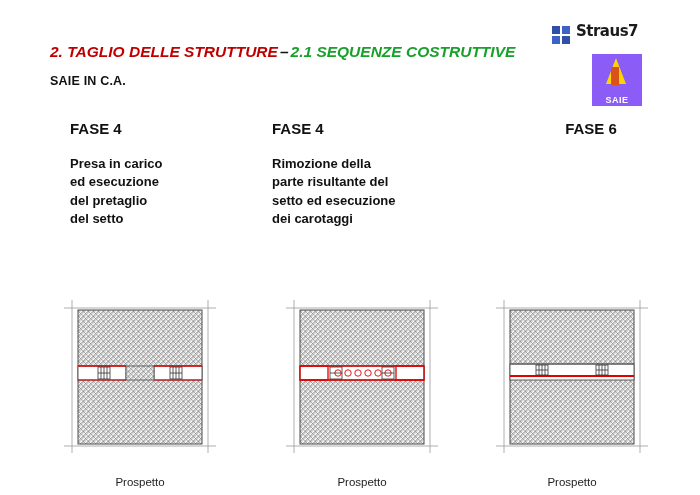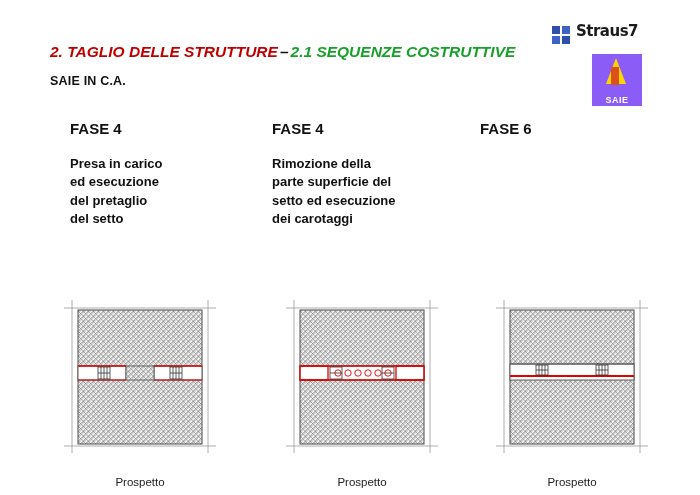--- a/index.html
+++ b/index.html
@@ -120,21 +120,21 @@
   }
 
   
   .col {
     position: absolute;
     top: 120px;
     width: 190px;
   }
   .col-1 { left: 70px; }
   .col-2 { left: 272px; }
-  .col-3 { left: 480px; }
+  .col-3 { left: 496px; text-align: center; }
 
   .phase-title {
     font-size: 15px;
     font-weight: bold;
     color: #111111;
     margin-bottom: 18px;
   }
   .phase-desc {
     font-size: 13px;
     font-weight: bold;
@@ -197,21 +197,21 @@
     <div class="phase-title">FASE 4</div>
     <div class="phase-desc">Presa in carico
 ed esecuzione
 del pretaglio
 del setto</div>
   </div>
 
   <div class="col col-2">
     <div class="phase-title">FASE 4</div>
     <div class="phase-desc">Rimozione della
-parte superficie del
+parte risultante del
 setto ed esecuzione
 dei carotaggi</div>
   </div>
 
   <div class="col col-3">
     <div class="phase-title">FASE 6</div>
   </div>
 
   <div class="figure fig-1">
     <svg class="fig-svg" width="160" height="175" viewBox="0 0 160 175">

